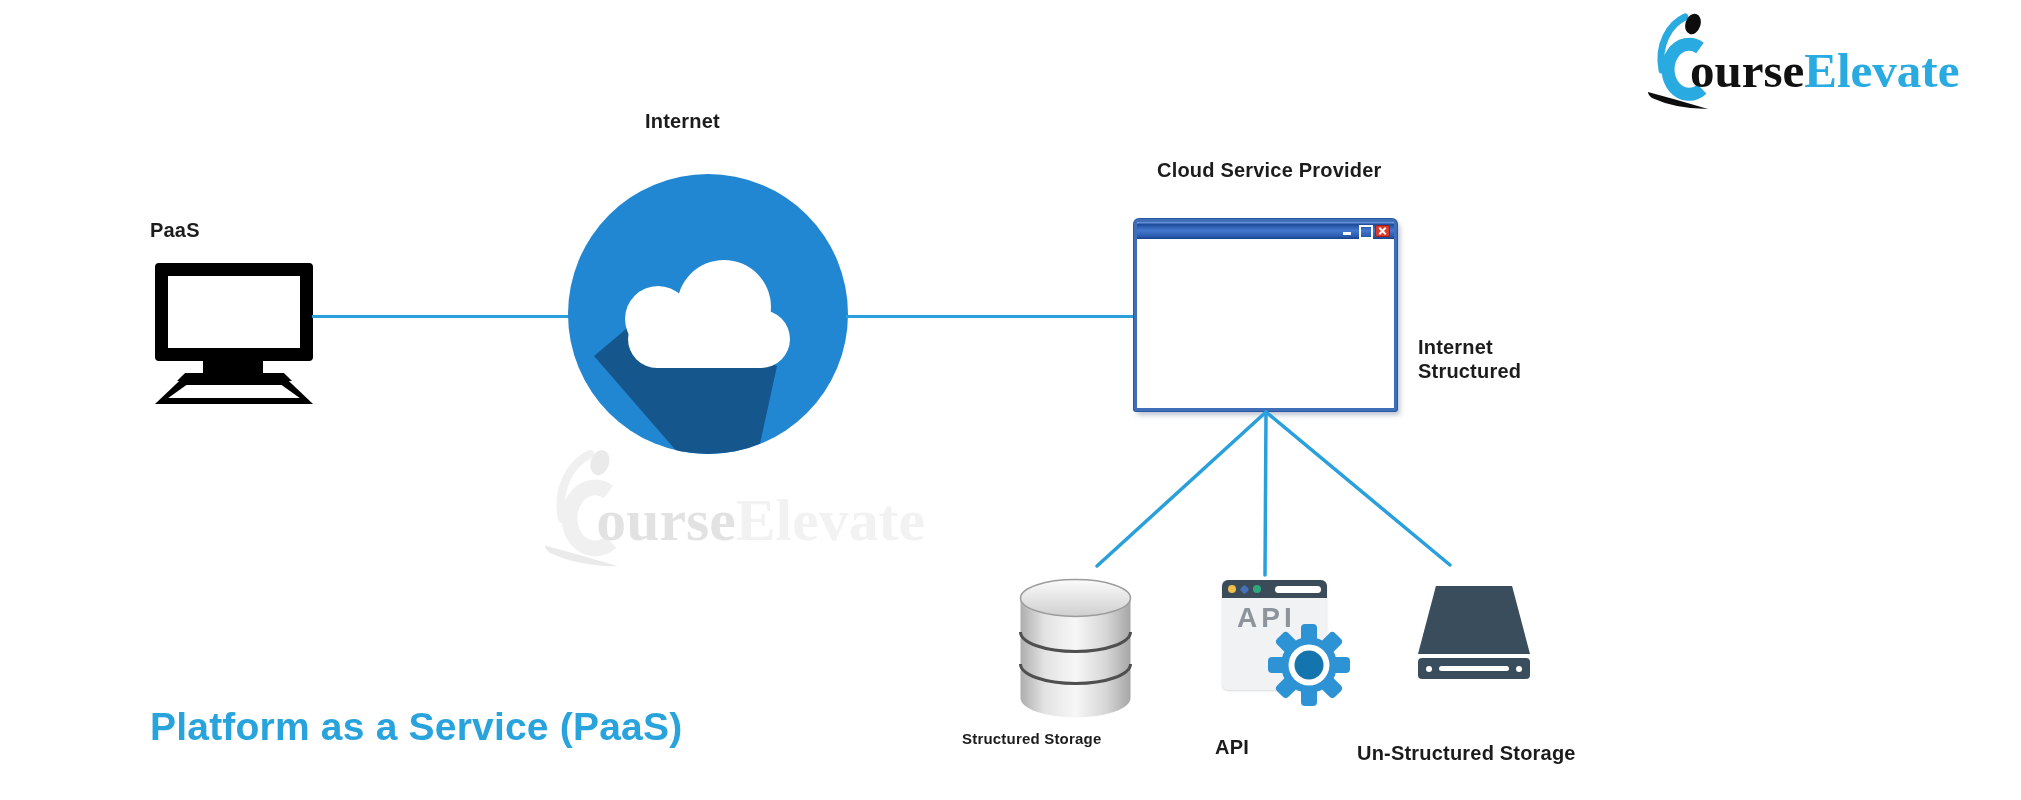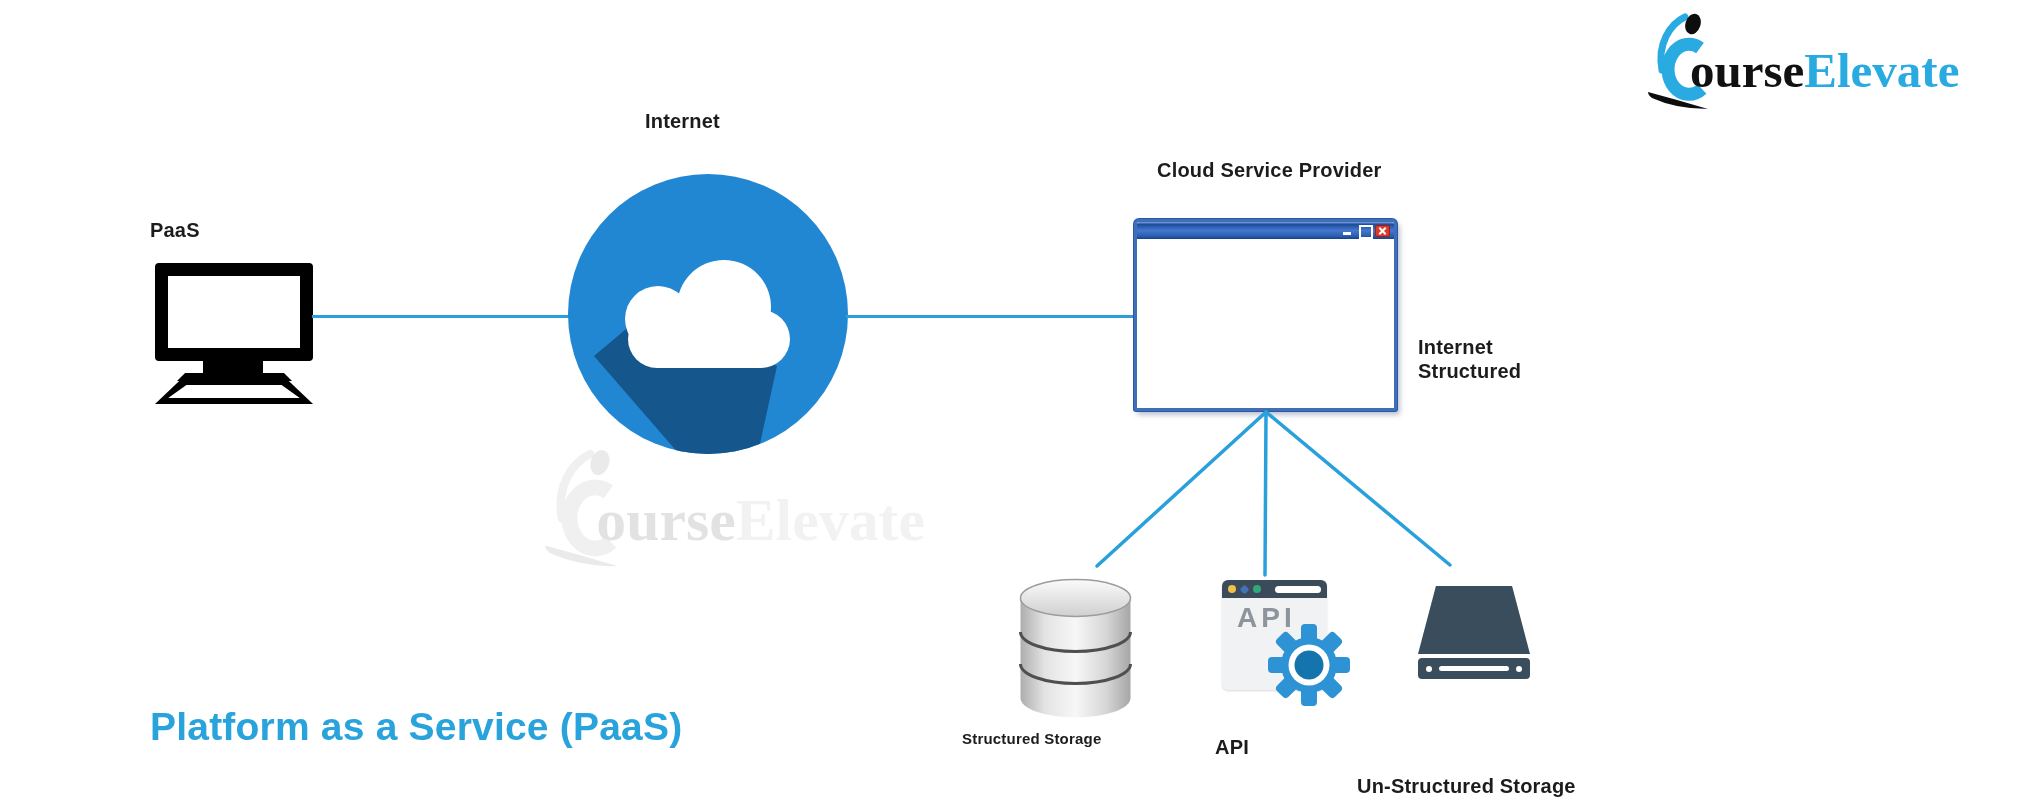--- a/index.html
+++ b/index.html
@@ -126,21 +126,21 @@
   .drive-dot { width:6px; height:6px; border-radius:50%; background:#fff; }
   .drive-slot { width:70px; height:5px; border-radius:3px; background:#fff; }
 
   
   .user-label      { left:150px; top:219px; width:110px; }
   .internet-label  { left:645px; top:110px; width:120px; }
   .provider-label  { left:1157px; top:159px; width:250px; }
   .business-label  { left:1418px; top:335px; width:180px; text-align:left; font-size:20px; line-height:24px; }
   .structured-label   { left:962px;  top:730px; width:200px; font-size:15px; }
   .api-label          { left:1215px; top:736px; width:100px; font-size:20px; }
-  .unstructured-label { left:1357px; top:742px; width:232px; font-size:20px;margin-top:33px; }
+  .unstructured-label { left:1357px; top:742px; width:232px; font-size:20px; }
   .page-title {
     position:absolute; left:150px; top:705px; font-size:39px; font-weight:bold;
     color:#29a3dc; letter-spacing:0.2px;
   }
 </style>
 </head>
 <body>
 
 <div class="stage">
 

